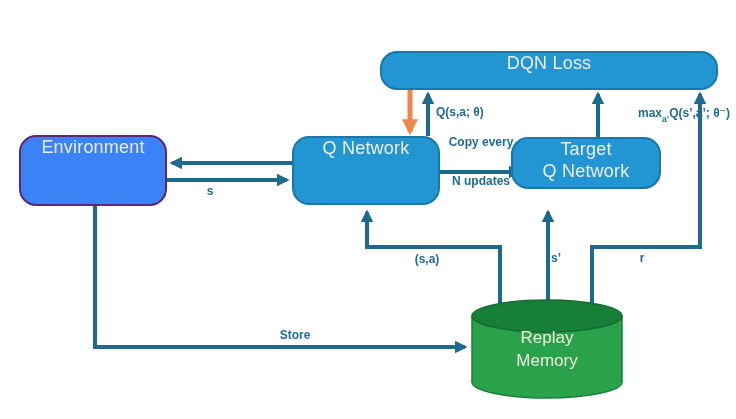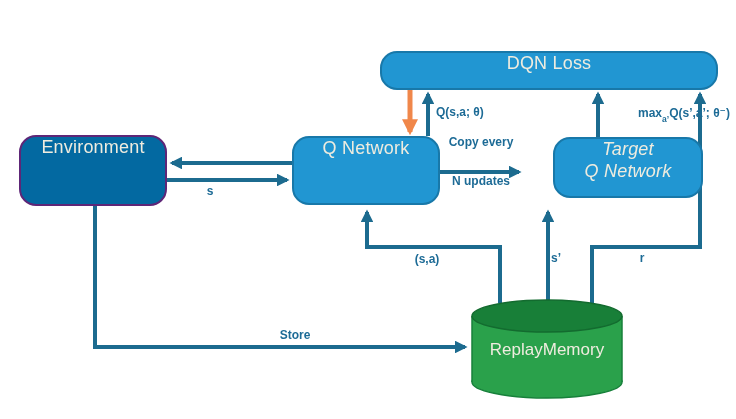--- a/index.html
+++ b/index.html
@@ -7,24 +7,24 @@
     position:relative;width:736px;height:419px;background:#ffffff;overflow:hidden;
     font-family:"Liberation Sans","DejaVu Sans",sans-serif;
   }
   #wires{position:absolute;left:0;top:0;width:736px;height:419px;}
   .box{
     position:absolute;border-radius:17px;display:flex;flex-direction:column;
     align-items:center;color:#efecdf;box-sizing:border-box;
     line-height:1.22;text-align:center;
   }
   .blue{background:#2196d2;border:2px solid #1878a9;}
-  .purple{background:#0369a1;border:2px solid #5e2677;}
+  .purple{background:#3b82f6;border:2px solid #5e2677;}
   .box-label{font-size:18px;font-weight:400;letter-spacing:.2px;}
   .cyl-label{
-    position:absolute;display:flex;flex-direction:row;align-items:center;
+    position:absolute;display:flex;flex-direction:column;align-items:center;
     justify-content:center;color:#efecdf;font-size:17px;line-height:1.35;text-align:center;
   }
   .edge-label{
     position:absolute;color:#1d6b96;font-size:12px;font-weight:700;
     white-space:nowrap;line-height:13px;
   }
   .center{text-align:center;}
   .right{text-align:right;}
   sub.sm{font-size:8.5px;font-weight:700;position:relative;top:2px;line-height:0;}
 </style>
@@ -76,21 +76,21 @@
   </div>
 
   <div class="box purple" style="left:19px;top:135px;width:148px;height:71px;">
     <div class="box-label">Environment</div>
   </div>
 
   <div class="box blue" style="left:292px;top:136px;width:148px;height:69px;">
     <div class="box-label">Q Network</div>
   </div>
 
-  <div class="box blue" style="left:553px;top:137px;width:150px;height:61px;font-style:italic;">
+  <div class="box blue" style="left:511px;top:137px;width:150px;height:52px;">
     <div class="box-label">Target</div>
     <div class="box-label">Q Network</div>
   </div>
 
   <div class="cyl-label" style="left:472px;top:318px;width:150px;height:64px;">
     <div>Replay</div>
     <div>Memory</div>
   </div>
 
 

